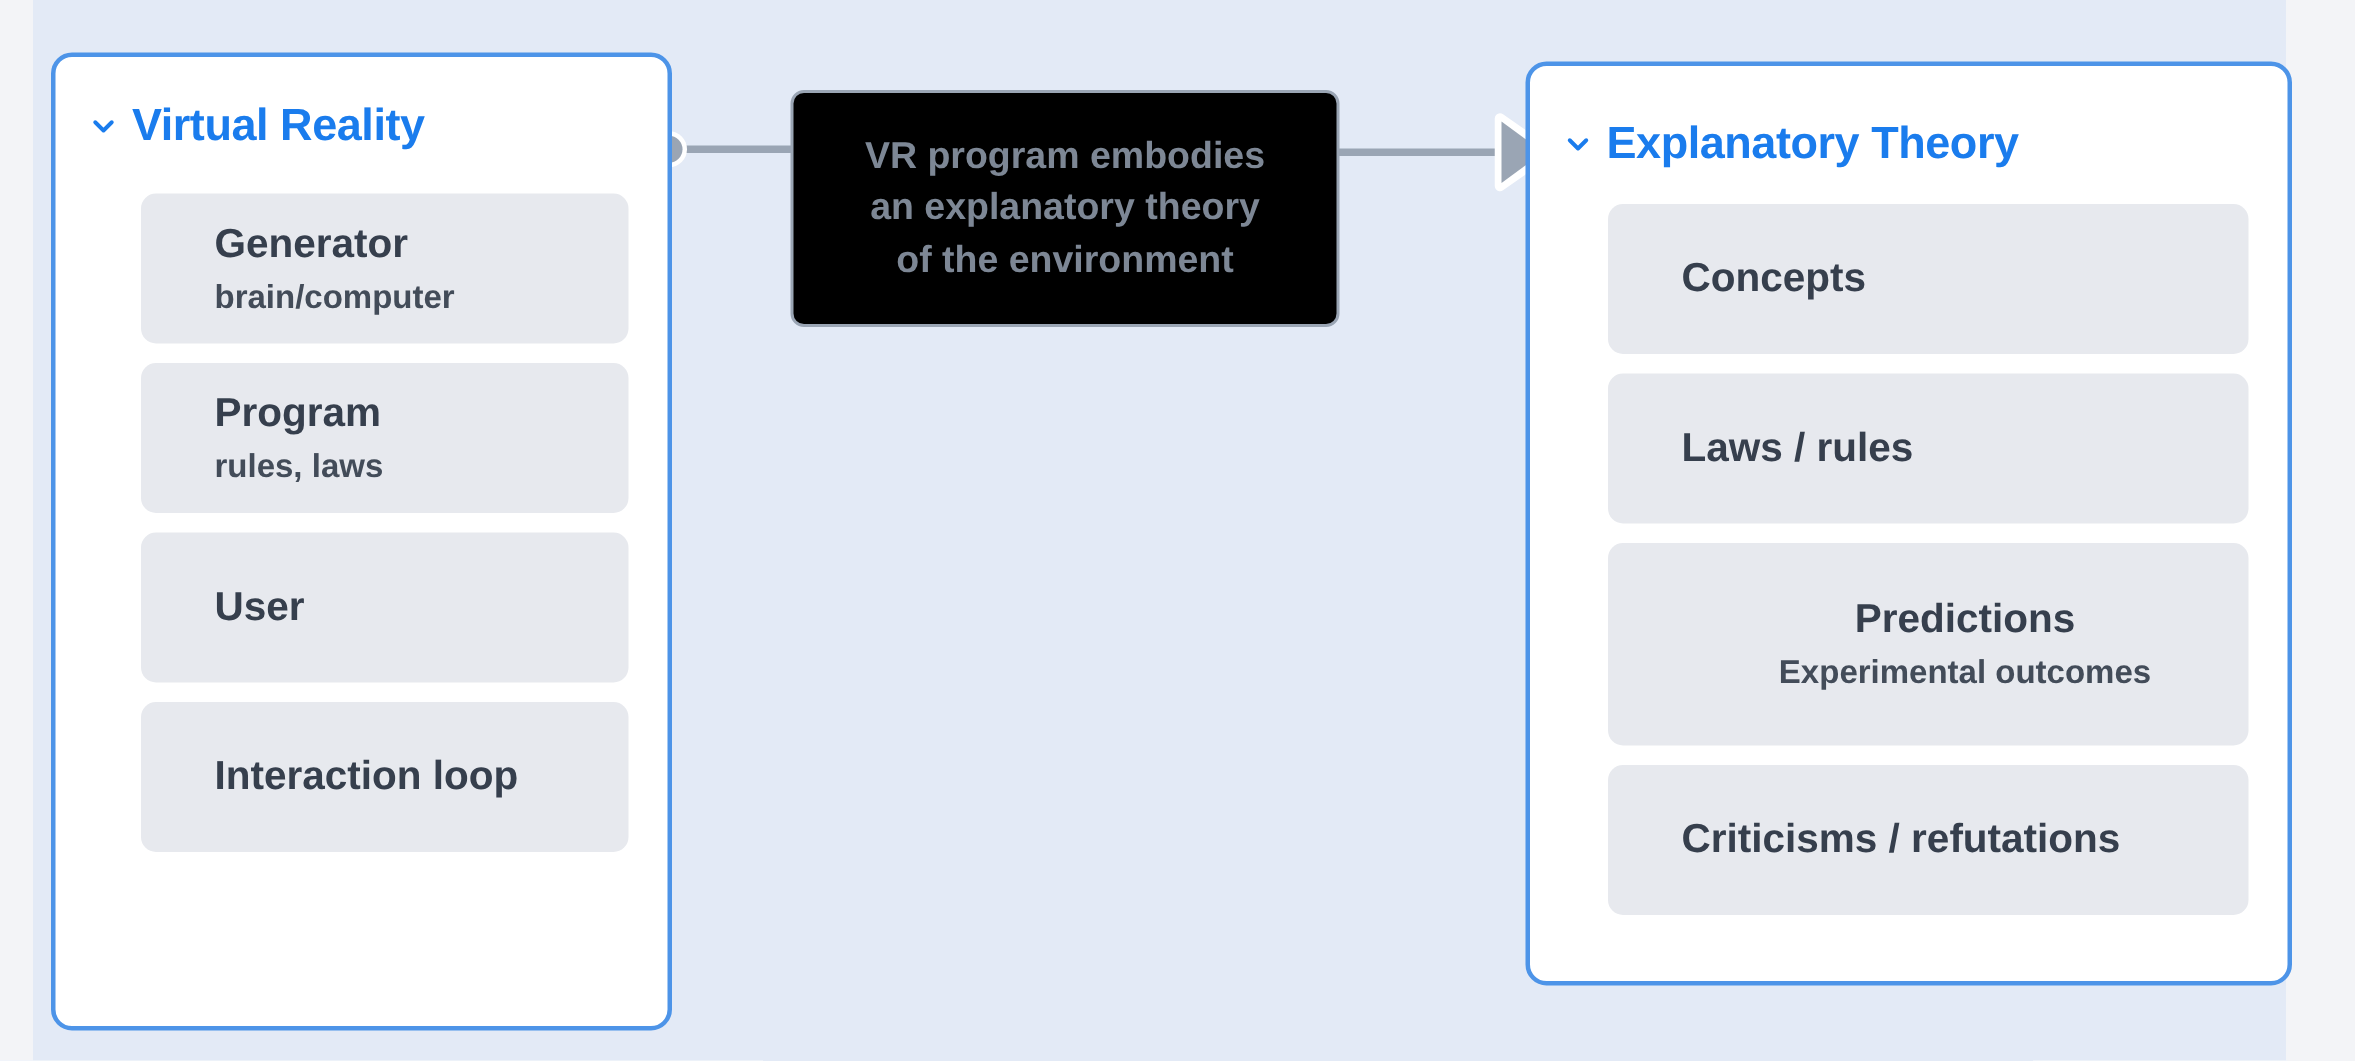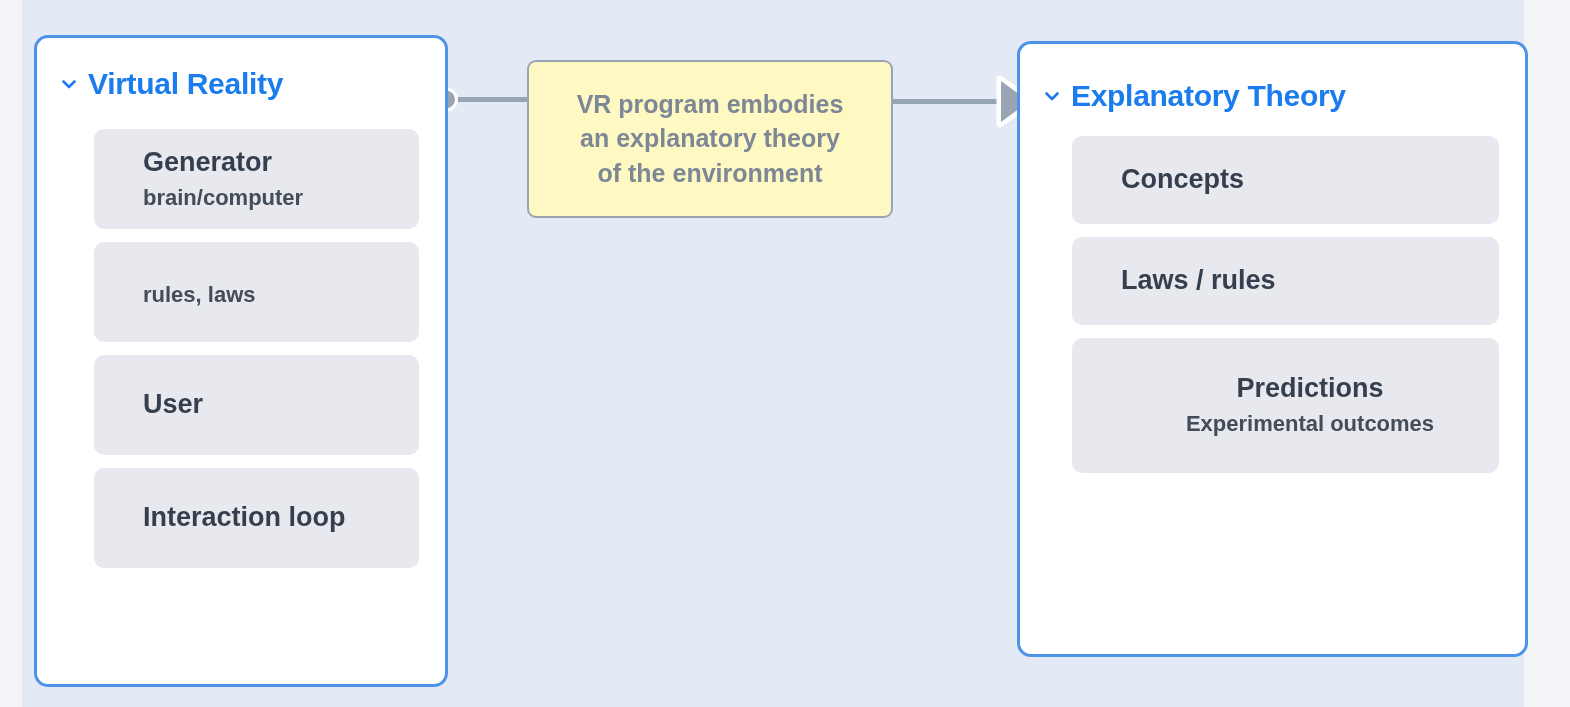--- a/index.html
+++ b/index.html
@@ -77,21 +77,21 @@
   .item-card {
     background: #e7e9ee;
     border-radius: 10px;
     padding: 0 0 0 49px;
     display: flex;
     flex-direction: column;
     justify-content: center;
   }
   #node-vr .item-card { height: 100px; }
   #node-vr .item-card.no-sub { height: 100px; }
-  #node-et .item-card { height: 88px; }
+  #node-et .item-card { height: 100px; }
   #node-et .item-card.has-sub { height: 135px; align-items: center; }
 
   .item-title {
     color: #363f4d;
     font-size: 27px;
     font-weight: bold;
     line-height: 1.15;
     white-space: nowrap;
   }
   .item-sub {
@@ -111,21 +111,21 @@
     height: 707px;
     pointer-events: none;
   }
 
   .edge-label {
     position: absolute;
     left: 527px;
     top: 60px;
     width: 366px;
     height: 158px;
-    background: #fef9c3;
+    background: #000000;
     border: 2px solid #9aa5b4;
     border-radius: 9px;
     display: flex;
     flex-direction: column;
     align-items: center;
     justify-content: center;
     gap: 1px;
   }
   .edge-label-line {
     color: #7d8795;
@@ -170,20 +170,21 @@
       </span>
       <span class="node-title">Virtual Reality</span>
     </div>
 
     <div class="node-body">
       <div class="item-card">
         <div class="item-title">Generator</div>
         <div class="item-sub">brain/computer</div>
       </div>
       <div class="item-card">
+        <div class="item-title">Program</div>
         <div class="item-sub">rules, laws</div>
       </div>
       <div class="item-card no-sub">
         <div class="item-title">User</div>
       </div>
       <div class="item-card no-sub">
         <div class="item-title">Interaction loop</div>
       </div>
     </div>
   </div>
@@ -202,16 +203,19 @@
       <div class="item-card">
         <div class="item-title">Concepts</div>
       </div>
       <div class="item-card">
         <div class="item-title">Laws / rules</div>
       </div>
       <div class="item-card has-sub">
         <div class="item-title">Predictions</div>
         <div class="item-sub">Experimental outcomes</div>
       </div>
+      <div class="item-card">
+        <div class="item-title">Criticisms / refutations</div>
+      </div>
     </div>
   </div>
 
 </div>
 
 </body></html>

